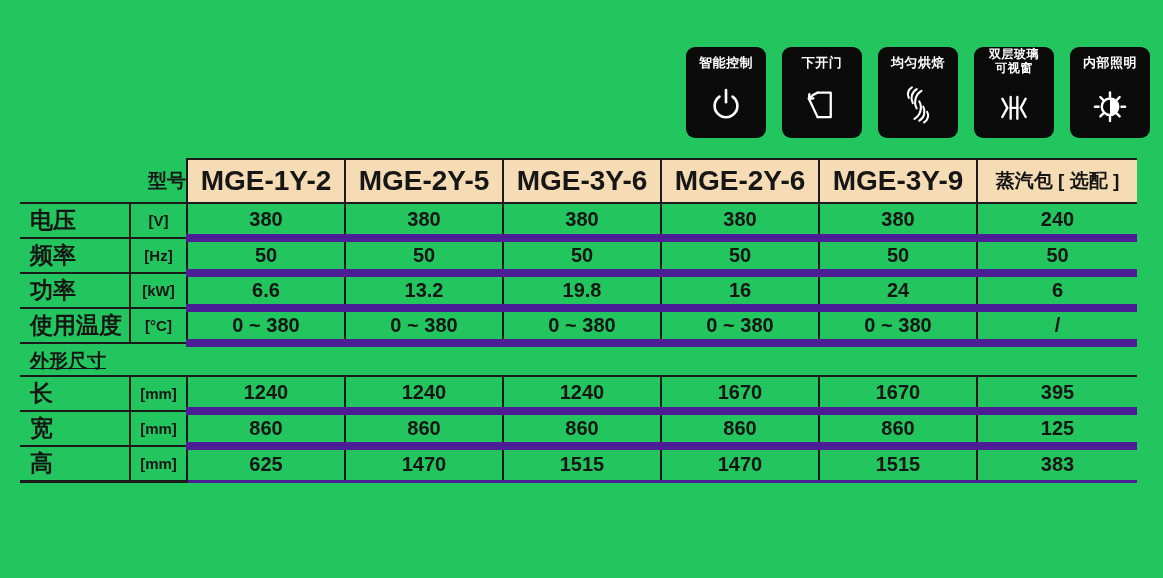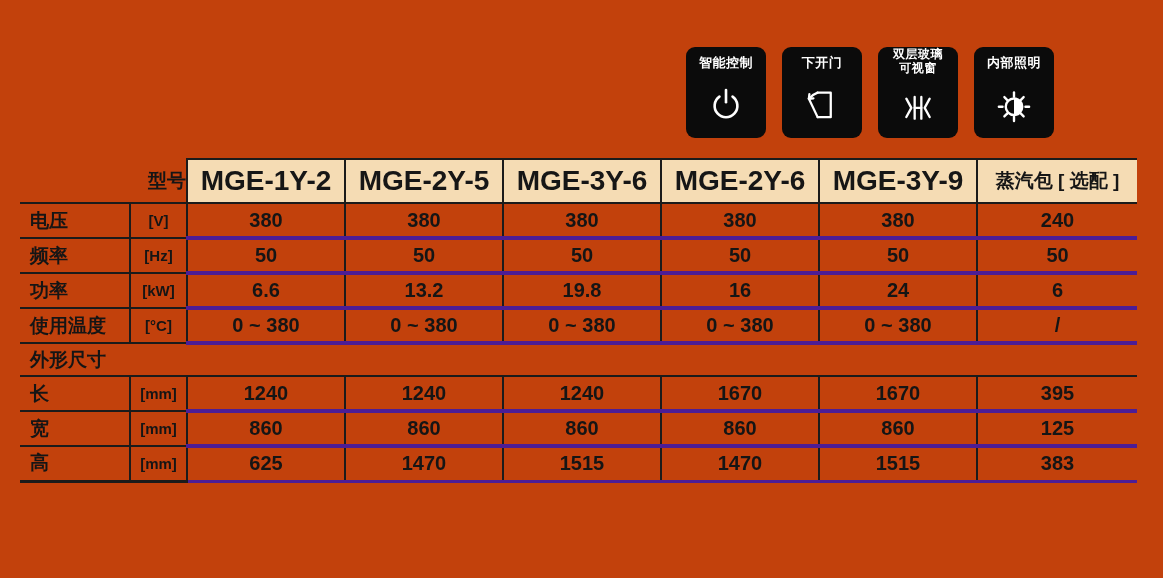--- a/index.html
+++ b/index.html
@@ -1,21 +1,21 @@
 <!DOCTYPE html>
 <html><head>
 <meta charset="utf-8">
 <style>
   * { margin: 0; padding: 0; box-sizing: border-box; }
   html, body { background: #ffffff; }
   .page {
     position: relative;
     width: 1163px;
     height: 578px;
-    background: #c2410c;
+    background: #22c55e;
     font-family: "Liberation Sans", sans-serif;
     color: #151515;
     overflow: hidden;
   }
 
   
   .badges {
     position: absolute;
     top: 47px;
     left: 686px;
@@ -61,21 +61,21 @@
     table-layout: fixed;
   }
   table.spec td, table.spec th {
     font-weight: bold;
     vertical-align: middle;
     overflow: hidden;
     white-space: nowrap;
   }
   tr.hdr { height: 44px; }
   tr.datarow { height: 35px; }
-  tr.sectionrow { height: 33px; }
+  tr.sectionrow { height: 33px; text-decoration: underline; }
 
   th.mhdr-label {
     text-align: right;
     padding-left: 10px;
     font-size: 19px;
     border-bottom: 2px solid #1b1b1b;
   }
   th.model {
     background: #f5dcb4;
     font-size: 28px;
@@ -83,35 +83,35 @@
     border-top: 2px solid #1b1b1b;
     border-left: 2px solid #1b1b1b;
     border-bottom: 2px solid #1b1b1b;
     color: #161616;
   }
   th.model.steam { font-size: 19px; letter-spacing: 0; }
 
   td.rlabel {
     text-align: left;
     padding-left: 10px;
-    font-size: 19px;
+    font-size: 23px;
     border-bottom: 2px solid #1b1b1b;
   }
   td.runit {
     text-align: center;
     font-size: 15px;
     border-left: 2px solid #1b1b1b;
     border-right: 2px solid #1b1b1b;
     border-bottom: 2px solid #1b1b1b;
   }
   td.val {
     text-align: center;
     font-size: 20px;
     border-left: 2px solid #1b1b1b;
-    border-bottom: 4px solid #4c1d95;
+    border-bottom: 8px solid #4c1d95;
   }
   td.seclabel {
     text-align: left;
     padding-left: 10px;
     font-size: 19px;
     border-bottom: 2px solid #1b1b1b;
   }
   tr.lastrow td { border-bottom-width: 3px; }
 </style>
 </head>
@@ -142,20 +142,40 @@
       <div class="badge-glyph">
         <svg width="42" height="42" viewBox="0 0 48 48" fill="none" stroke="#ffffff" stroke-width="2.6" stroke-linecap="round" stroke-linejoin="round">
           <path d="M19 11 H34 V39 H19"></path>
           <path d="M9 18 L19 39"></path>
           <path d="M19 11 A24 24 0 0 0 9 18"></path>
           <path d="M9 18 l5.2 -0.4 M9 18 l0.6 -5.2"></path>
         </svg>
       </div>
     </div>
 
+    <div class="badge">
+      <div class="badge-label">
+        <span>均匀烘焙</span>
+          <span></span>
+      </div>
+      <div class="badge-glyph">
+        <svg width="42" height="42" viewBox="0 0 48 48" fill="none" stroke="#ffffff" stroke-width="2.4" stroke-linecap="round">
+          <g>
+            <path d="M17 5 a9 9 0 0 0 -3.5 12"></path>
+            <path d="M22.5 7 a12 12 0 0 0 -4.5 16"></path>
+            <path d="M28 9 a15 15 0 0 0 -5.5 20"></path>
+          </g>
+          <g transform="rotate(180 24 26)">
+            <path d="M17 7 a9 9 0 0 0 -3.5 12"></path>
+            <path d="M22.5 9 a12 12 0 0 0 -4.5 16"></path>
+            <path d="M28 11 a15 15 0 0 0 -5.5 20"></path>
+          </g>
+        </svg>
+      </div>
+    </div>
 
     <div class="badge">
       <div class="badge-label small">
         <span>双层玻璃</span>
           <span>可视窗</span>
       </div>
       <div class="badge-glyph">
         <svg width="40" height="34" viewBox="0 0 48 40" fill="none" stroke="#ffffff" stroke-width="2.8" stroke-linecap="round" stroke-linejoin="round">
           <path d="M20 8 V34"></path>
           <path d="M28 8 V34"></path>

